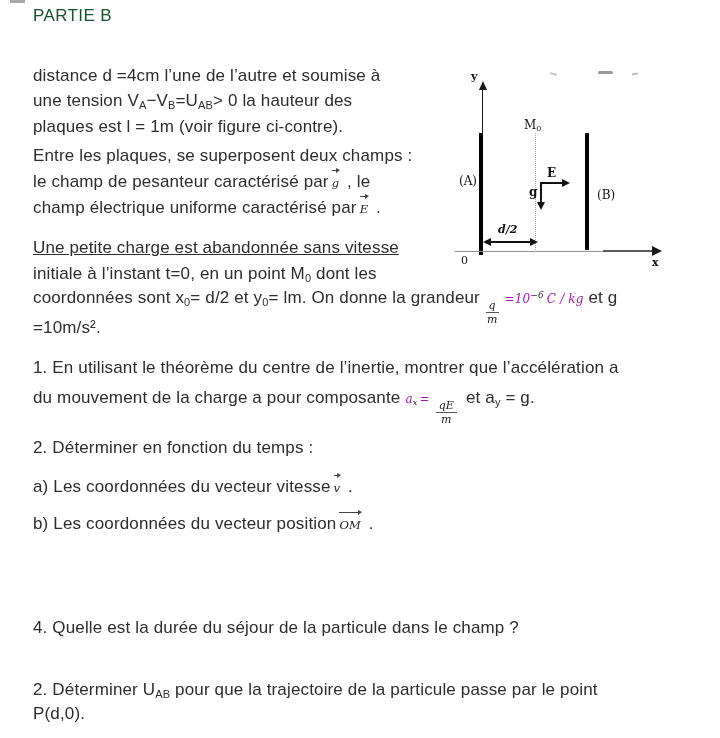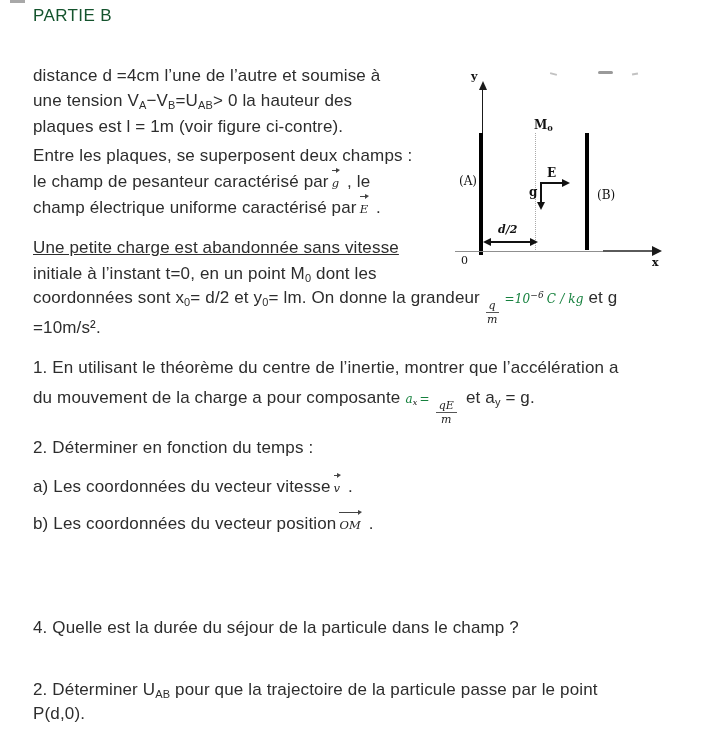--- a/index.html
+++ b/index.html
@@ -2,21 +2,21 @@
 <html><head>
 <meta charset="utf-8">
 <style>
   html,body{margin:0;padding:0;background:#fff;}
   .page{position:relative;width:720px;height:738px;background:#ffffff;overflow:hidden;
         font-family:"Liberation Sans",sans-serif;color:#2d2d2d;}
   .t{position:absolute;left:33px;white-space:nowrap;font-size:17px;letter-spacing:0.15px;color:#2d2d2d;}
   .title{font-size:17px;letter-spacing:0.4px;color:#14532d;}
   .sb{font-size:11px;vertical-align:-3px;}
   
-  .m{font-family:"DejaVu Serif",serif;font-style:italic;font-size:12px;color:#15803d;}
+  .m{font-family:"DejaVu Serif",serif;font-style:italic;font-size:12px;color:#a21caf;}
   .msup{font-family:"DejaVu Serif",serif;font-style:italic;font-size:9px;vertical-align:5px;color:#222;}
   .mtiny{font-family:"DejaVu Serif",serif;font-style:italic;font-size:8px;vertical-align:-2px;color:#222;}
   .frac{display:inline-flex;flex-direction:column;align-items:center;font-family:"DejaVu Serif",serif;
         font-style:italic;font-size:11px;line-height:1.2;color:#222;vertical-align:-8px;margin:0 4px;
         position:relative;top:-2px;}
   .fnum{padding:0 3px;border-bottom:1px solid #555;}
   .fden{padding:0 3px;}
   
   .vec{position:relative;display:inline-block;margin:0 3px;}
   .vletter{font-family:"DejaVu Serif",serif;font-style:italic;font-size:11.5px;color:#222;}
@@ -68,21 +68,21 @@
   <div class="t" style="top:318px;">=10m/s².</div>
 
   <div class="fig">
     <div class="flabel" style="left:16px;top:0;font-weight:bold;">y</div>
     <span class="tri" style="left:24px;top:11px;border-left:4px solid transparent;border-right:4px solid transparent;border-bottom:9px solid #1a1a1a;"></span>
     <div class="abs" style="left:27px;top:18px;width:1px;height:164px;background:#1a1a1a;"></div>
 
     <div class="abs" style="left:24px;top:63px;width:4px;height:122px;background:#000;"></div>
     <div class="flabel" style="left:4px;top:104px;font-size:12px;">(A)</div>
 
-    <div class="flabel" style="left:79px;top:48px;font-size:12px;font-weight:bold;"><span>M</span><span class="fsub">0</span></div>
+    <div class="flabel" style="left:69px;top:48px;font-size:12px;font-weight:normal;"><span>M</span><span class="fsub">0</span></div>
     <div class="abs" style="left:80px;top:63px;width:0;height:119px;border-left:1px dotted #a9a9a9;"></div>
 
     <div class="abs" style="left:130px;top:63px;width:4px;height:117px;background:#000;"></div>
     <div class="flabel" style="left:142px;top:118px;font-size:12px;">(B)</div>
 
     <div class="flabel" style="left:92px;top:96px;font-size:12px;font-weight:bold;">E</div>
     <div class="abs" style="left:85px;top:112px;width:24px;height:2px;background:#111;"></div>
     <span class="tri" style="left:107px;top:109px;border-left:8px solid #111;border-top:4px solid transparent;border-bottom:4px solid transparent;"></span>
 
     <div class="flabel" style="left:74px;top:115px;font-size:12px;font-weight:bold;">g</div>

